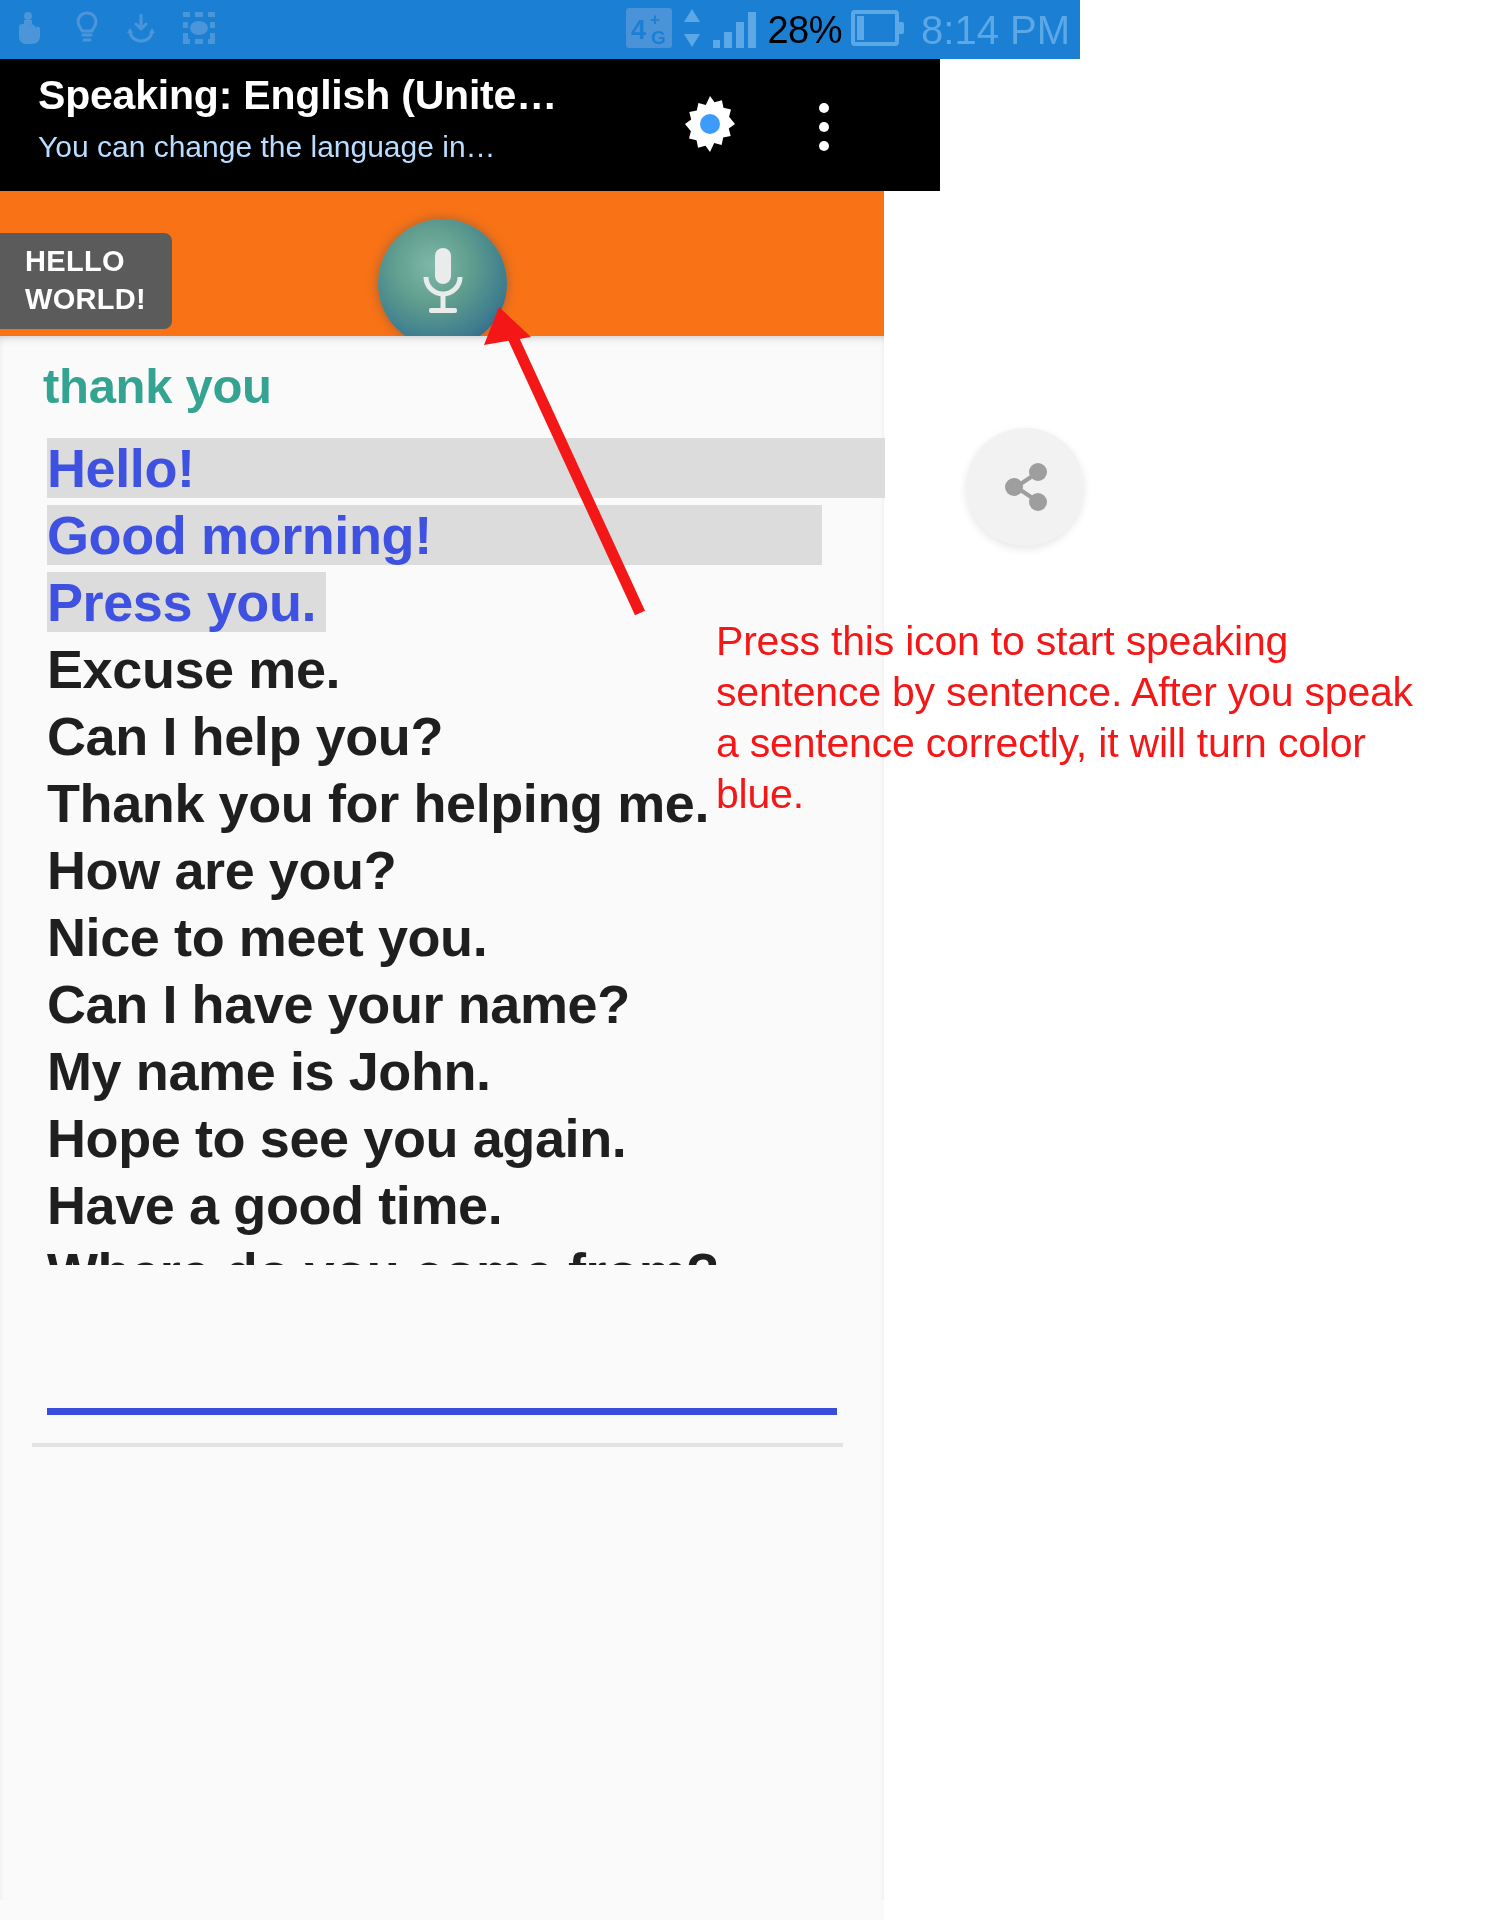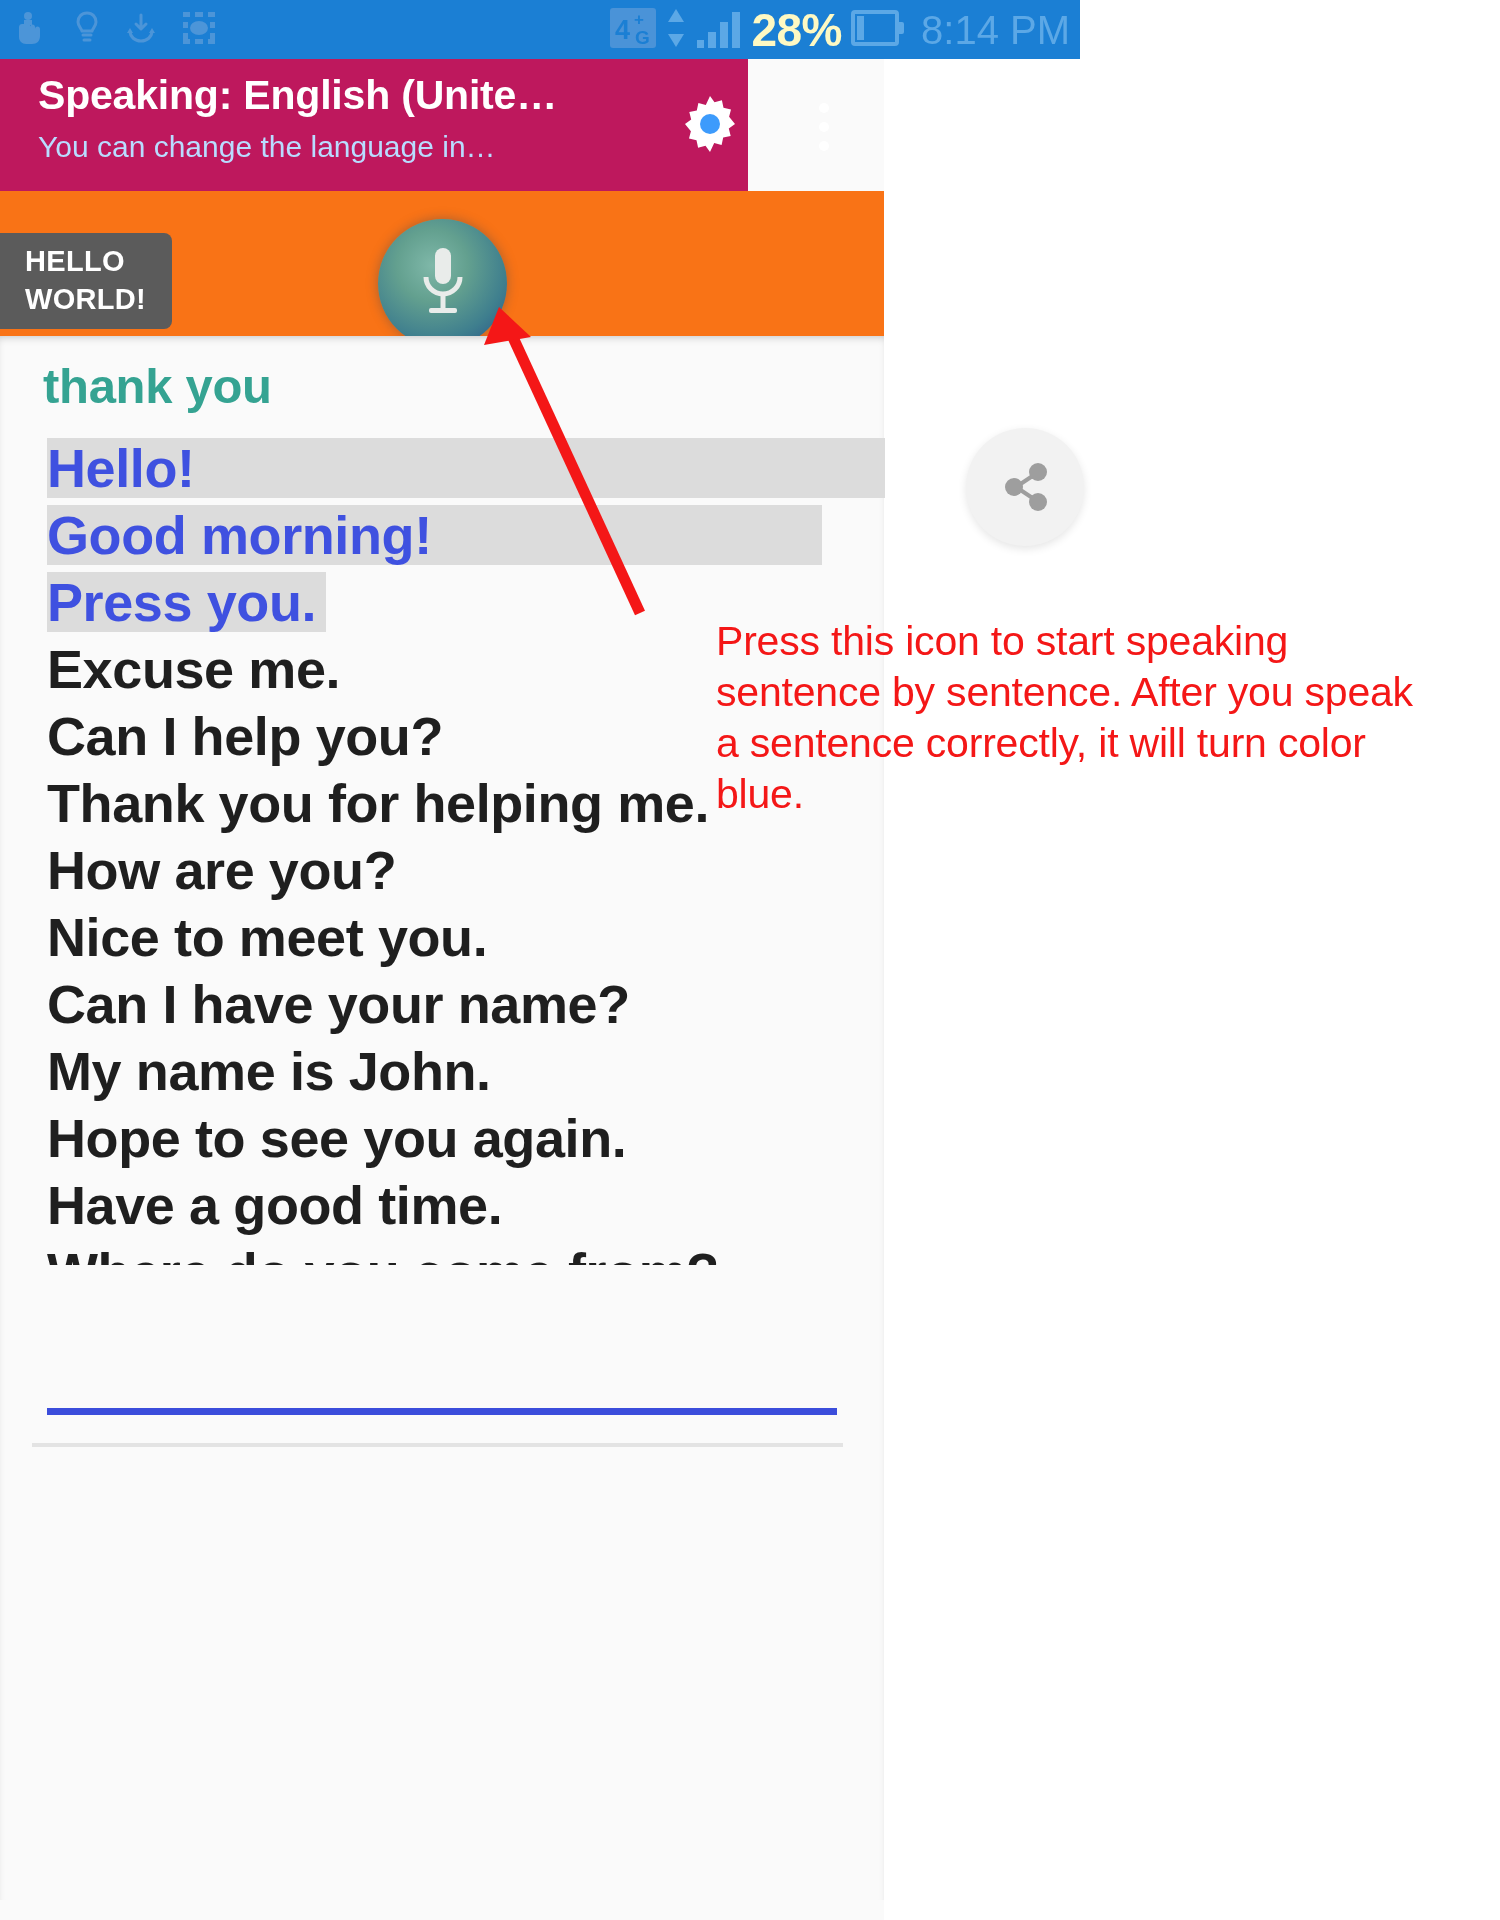--- a/index.html
+++ b/index.html
@@ -45,43 +45,43 @@
     flex: 0 0 auto;
   }
   .sb-right {
     margin-left: auto;
     display: flex;
     align-items: center;
     gap: 9px;
   }
   .sb-icon { display: block; }
   .sb-text {
-    color: #fef9c3;
-    font-size: 46px;
-    font-weight: 700;
+    color: #000000;
+    font-size: 38px;
+    font-weight: 400;
     letter-spacing: -0.5px;
     line-height: 1;
     font-family: "Liberation Sans", sans-serif;
   }
   .sb-time {
     color: #5ca8e6;
     font-size: 40px;
     letter-spacing: 0px;
     line-height: 1;
     margin-left: 7px;
   }
 
   
   #app-bar {
     position: absolute;
     left: 0;
     top: 59px;
-    width: 748px;
+    width: 940px;
     height: 132px;
-    background: #be185d;
+    background: #000000;
     box-sizing: border-box;
     padding: 8px 0 0 38px;
   }
   #app-title {
     color: #ffffff;
     font-size: 41px;
     font-weight: bold;
     line-height: 56px;
     white-space: nowrap;
     letter-spacing: -0.2px;

